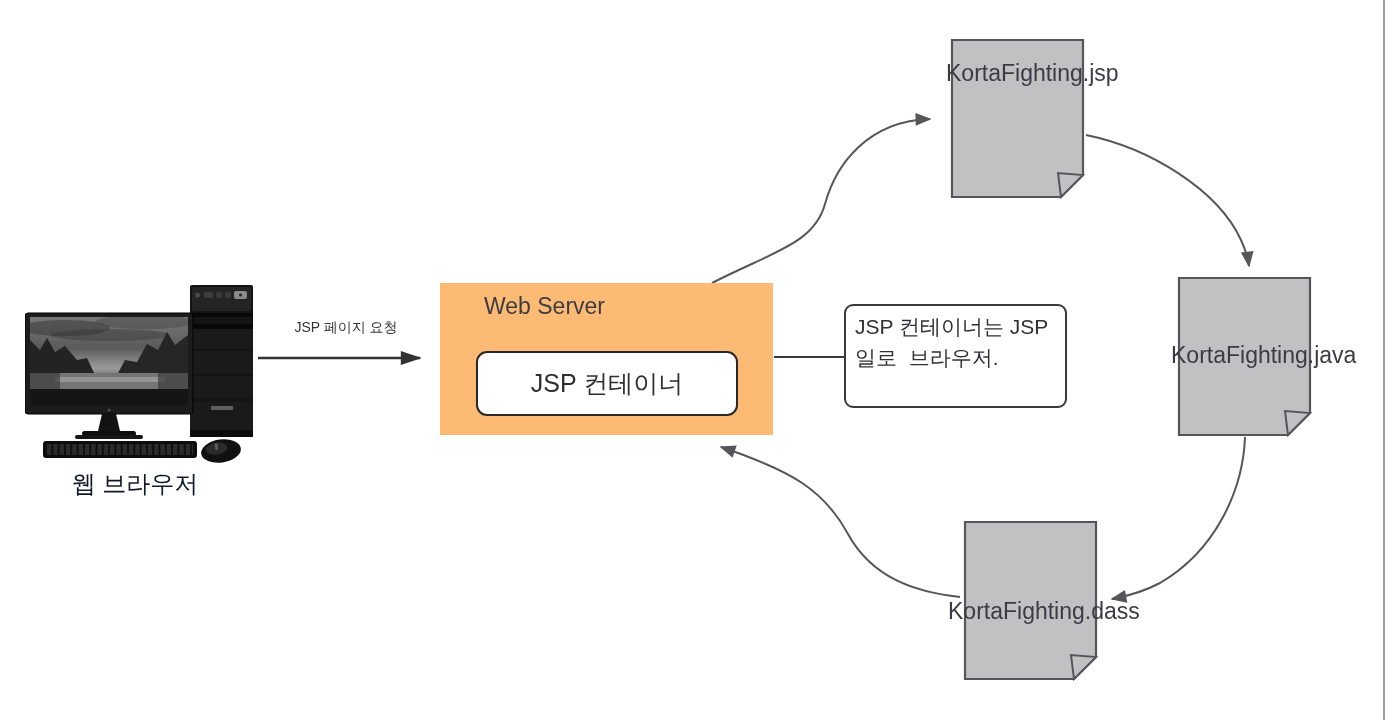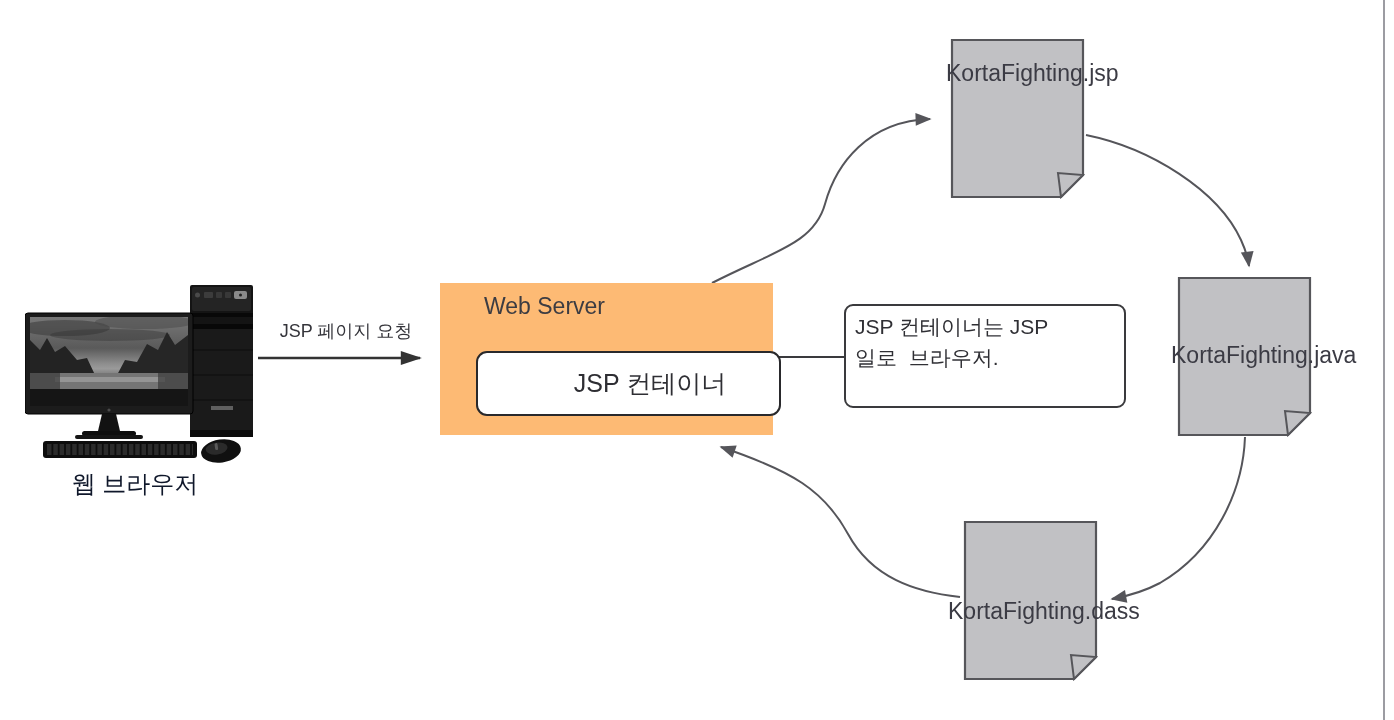--- a/index.html
+++ b/index.html
@@ -14,27 +14,27 @@
   .server-box{
     position:absolute;left:440px;top:283px;width:333px;height:152px;
     background:#fdba74;
   }
   .server-title{
     position:absolute;left:44px;top:10px;font-size:23px;color:#3c3c42;white-space:nowrap;
   }
   .container-box{
     position:absolute;left:36px;top:68px;width:258px;height:61px;
     background:#ffffff;border:2px solid #29292c;border-radius:11px;
-    display:flex;align-items:center;justify-content:center;padding-left:43px;
+    display:flex;align-items:center;justify-content:center;
   }
   .container-box span{font-size:25px;color:#2e2e33;white-space:nowrap;}
 
   
   .callout{
-    position:absolute;left:844px;top:304px;width:282px;height:104px;
+    position:absolute;left:844px;top:304px;width:223px;height:104px;
     background:#ffffff;border:2px solid #3a3a3d;border-radius:9px;
     box-sizing:border-box;padding:5px 9px 0 9px;
     font-size:21px;line-height:31px;color:#2f2f34;
   }
   .callout div{white-space:pre;}
 
   
   .doc-label{
     position:absolute;font-size:23px;color:#3b3b44;white-space:nowrap;z-index:5;margin-left:31px;
   }
@@ -49,21 +49,21 @@
   .doc-class{left:963px;top:520px;}
 
   
   .computer{position:absolute;left:25px;top:280px;width:233px;height:188px;}
   .browser-label{
     position:absolute;left:55px;top:468px;width:160px;text-align:center;
     font-size:24px;color:#0f172a;white-space:nowrap;
   }
   .request-label{
     position:absolute;left:256px;top:319px;width:180px;text-align:center;
-    font-size:18px;color:#34343a;white-space:nowrap;
+    font-size:14px;color:#34343a;white-space:nowrap;
   }
 </style>
 </head>
 <body>
 
 <div class="stage">
 
   <svg class="arrows" viewBox="0 0 1394 720">
     <defs>
       <marker id="mHead" viewBox="0 0 10 10" refX="9" refY="5" markerWidth="10" markerHeight="8" orient="auto">

